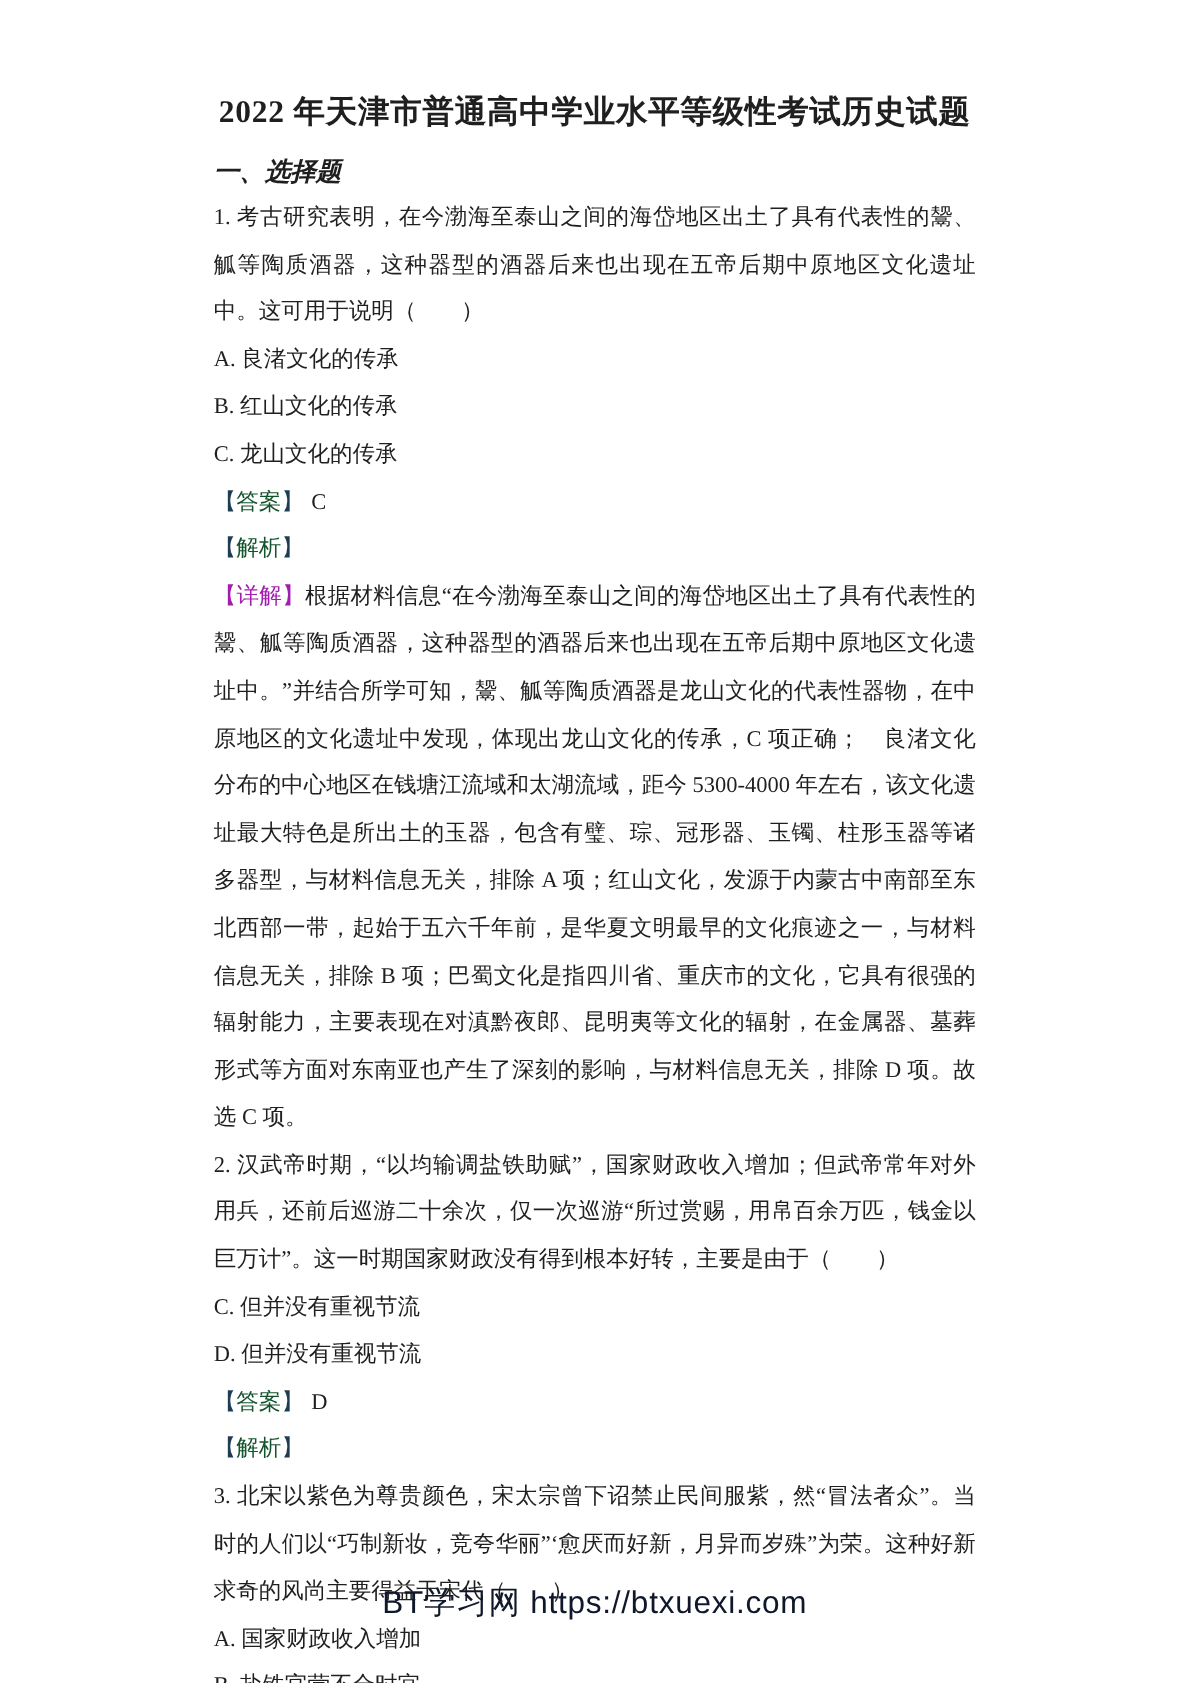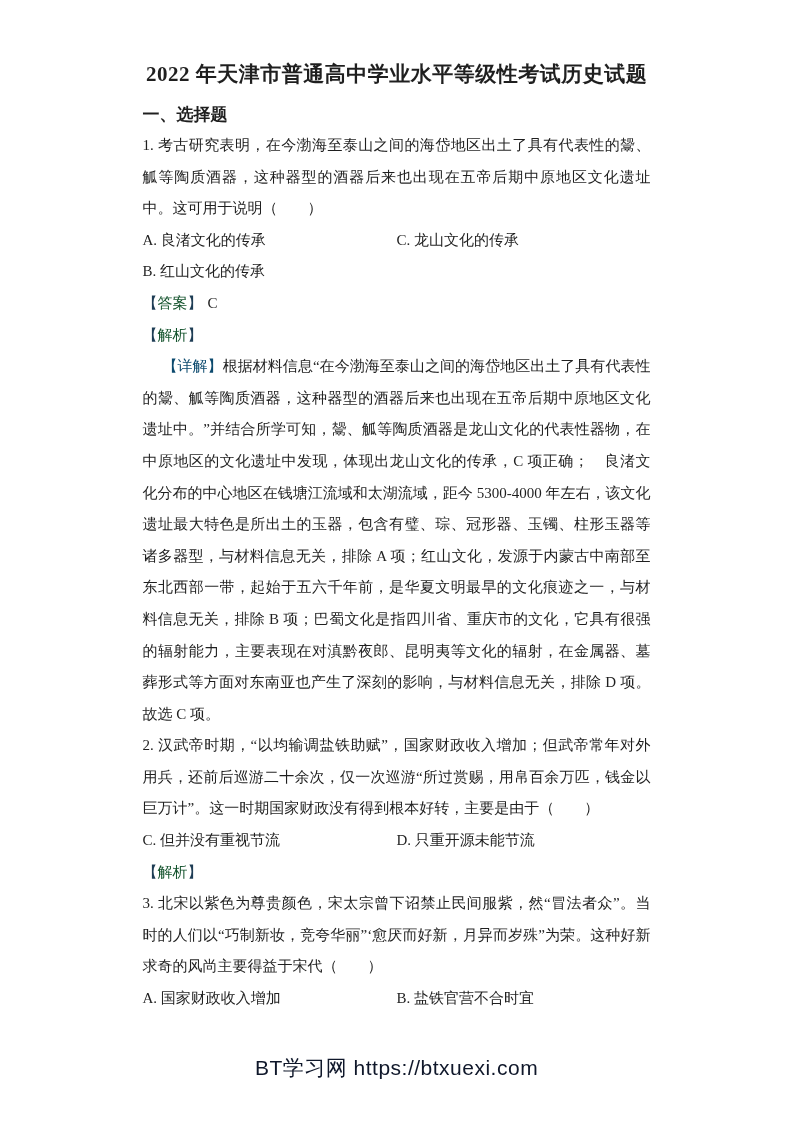--- a/index.html
+++ b/index.html
@@ -21,38 +21,39 @@
     font-weight: 700;
     line-height: 36px;
     text-align: center;
     letter-spacing: 0.5px;
   }
   .section-heading {
     margin: 0;
     font-size: 17px;
     font-weight: 700;
     line-height: 30px;
+    font-style: italic;
   }
   .para {
     margin: 0;
     font-size: 15px;
     line-height: 31.6px;
     text-align: justify;
   }
   .options {
     display: grid;
-    grid-template-columns: 1fr 1fr;
+    grid-template-columns: 1fr;
     font-size: 15px;
     line-height: 31.6px;
   }
   .option { white-space: nowrap; }
   .bracket { color: #1e3d55; }
   .blue { color: #14532d; }
   .ans-val { margin-left: 5px; }
-  .detail-label { color: #0c4a6e; margin-left: 20px; }
+  .detail-label { color: #a21caf; }
   .footer {
     position: absolute;
     top: 1054px;
     left: 0;
     width: 100%;
     text-align: center;
     font-family: "Liberation Sans", "DejaVu Sans", sans-serif;
     font-size: 21px;
     color: #0f172a;
     letter-spacing: 0.5px;
@@ -62,34 +63,35 @@
 <body>
 
 <div class="page">
   <h1 class="title">2022 年天津市普通高中学业水平等级性考试历史试题</h1>
   <h2 class="section-heading">一、选择题</h2>
   <div id="question-list">
   <section class="question">
     <p class="para stem">1. 考古研究表明，在今渤海至泰山之间的海岱地区出土了具有代表性的鬶、觚等陶质酒器，这种器型的酒器后来也出现在五帝后期中原地区文化遗址中。这可用于说明（　　）</p>
     <div class="options">
           <span class="option">A. 良渚文化的传承</span>
+          <span class="option">B. 红山文化的传承</span>
           <span class="option">C. 龙山文化的传承</span>
-          <span class="option">B. 红山文化的传承</span>
         </div>
     <p class="para"><span class="bracket">【</span><span class="blue">答案</span><span class="bracket">】</span><span class="ans-val">C</span></p>
     <p class="para"><span class="bracket">【</span><span class="blue">解析</span><span class="bracket">】</span></p>
     <p class="para detail"><span class="detail-label">【详解】</span><span>根据材料信息“在今渤海至泰山之间的海岱地区出土了具有代表性的鬶、觚等陶质酒器，这种器型的酒器后来也出现在五帝后期中原地区文化遗址中。”并结合所学可知，鬶、觚等陶质酒器是龙山文化的代表性器物，在中原地区的文化遗址中发现，体现出龙山文化的传承，C 项正确；　良渚文化分布的中心地区在钱塘江流域和太湖流域，距今 5300-4000 年左右，该文化遗址最大特色是所出土的玉器，包含有璧、琮、冠形器、玉镯、柱形玉器等诸多器型，与材料信息无关，排除 A 项；红山文化，发源于内蒙古中南部至东北西部一带，起始于五六千年前，是华夏文明最早的文化痕迹之一，与材料信息无关，排除 B 项；巴蜀文化是指四川省、重庆市的文化，它具有很强的辐射能力，主要表现在对滇黔夜郎、昆明夷等文化的辐射，在金属器、墓葬形式等方面对东南亚也产生了深刻的影响，与材料信息无关，排除 D 项。故选 C 项。</span></p>
   </section>
 
   <section class="question">
     <p class="para stem">2. 汉武帝时期，“以均输调盐铁助赋”，国家财政收入增加；但武帝常年对外用兵，还前后巡游二十余次，仅一次巡游“所过赏赐，用帛百余万匹，钱金以巨万计”。这一时期国家财政没有得到根本好转，主要是由于（　　）</p>
     <div class="options">
           <span class="option">C. 但并没有重视节流</span>
-          <span class="option">D. 只重开源未能节流</span>
+          <span class="option">D. 但并没有重视节流</span>
         </div>
+    <p class="para"><span class="bracket">【</span><span class="blue">答案</span><span class="bracket">】</span><span class="ans-val">D</span></p>
     <p class="para"><span class="bracket">【</span><span class="blue">解析</span><span class="bracket">】</span></p>
   </section>
 
   <section class="question">
     <p class="para stem">3. 北宋以紫色为尊贵颜色，宋太宗曾下诏禁止民间服紫，然“冒法者众”。当时的人们以“巧制新妆，竞夸华丽”‘愈厌而好新，月异而岁殊”为荣。这种好新求奇的风尚主要得益于宋代（　　）</p>
     <div class="options">
           <span class="option">A. 国家财政收入增加</span>
           <span class="option">B. 盐铁官营不合时宜</span>
         </div>
 

